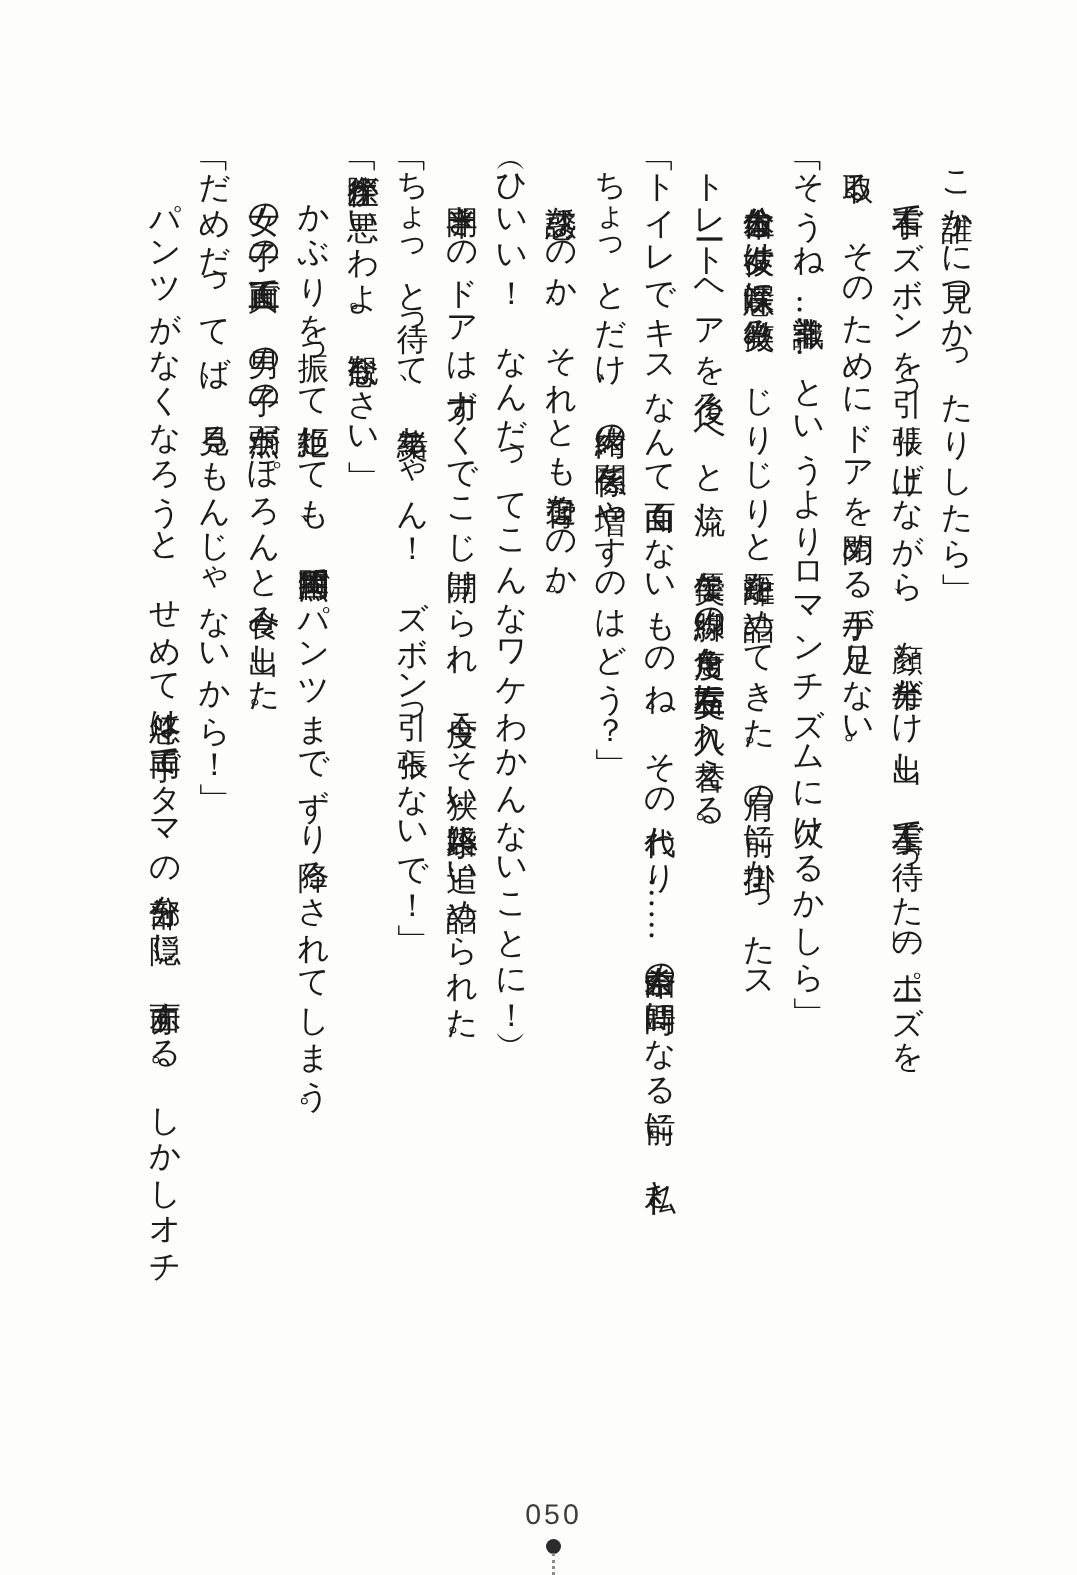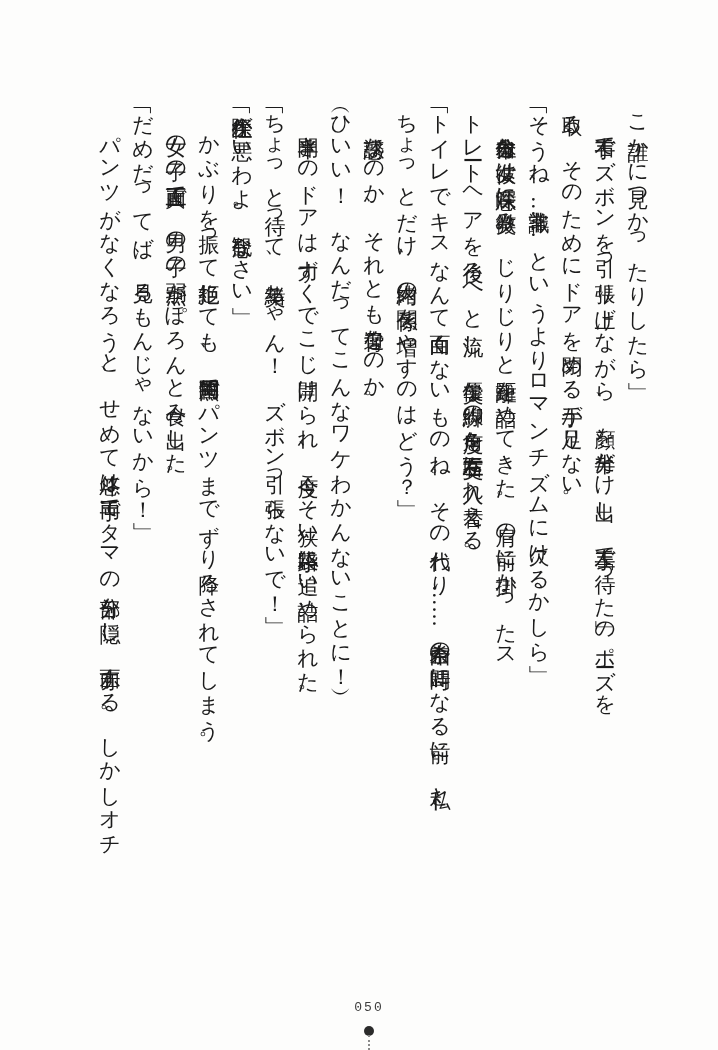--- a/index.html
+++ b/index.html
@@ -38,22 +38,22 @@
     top: 998px;
     width: 718px;
     height: 52px;
   }
   .page-number {
     position: absolute;
     top: 2px;
     left: 337px;
     width: 64px;
     text-align: center;
-    font-family: Liberation Mono, monospace;
-    font-size: 13px;
+    font-family: Liberation Sans, sans-serif;
+    font-size: 19px;
     letter-spacing: 2px;
     color: #3d3d3d;
   }
   .page-marker-dot {
     position: absolute;
     top: 28px;
     left: 364px;
     width: 10px;
     height: 10px;
     border-radius: 50%;

